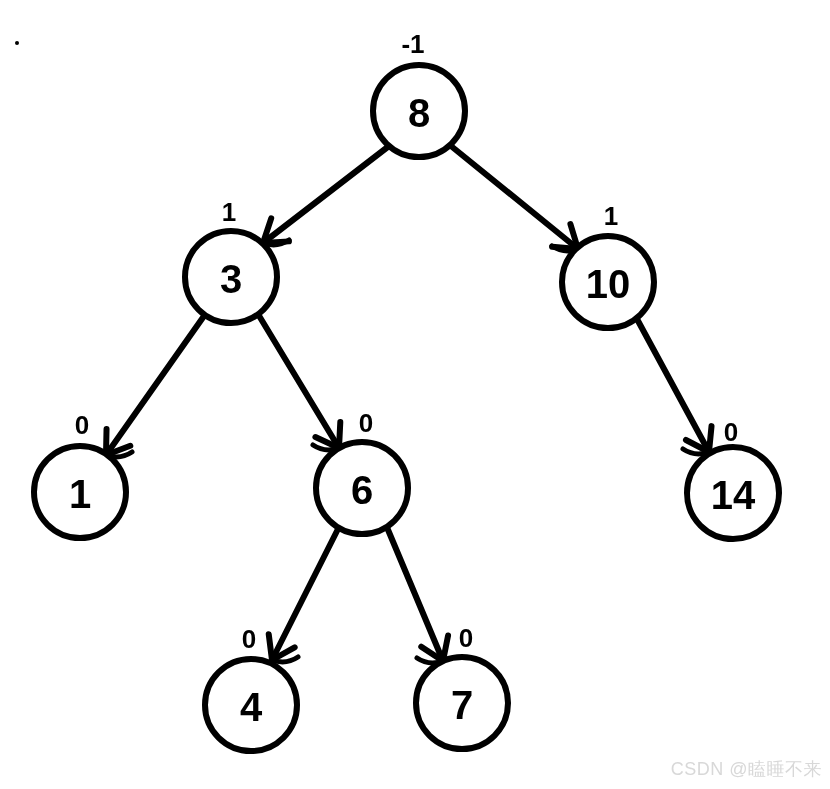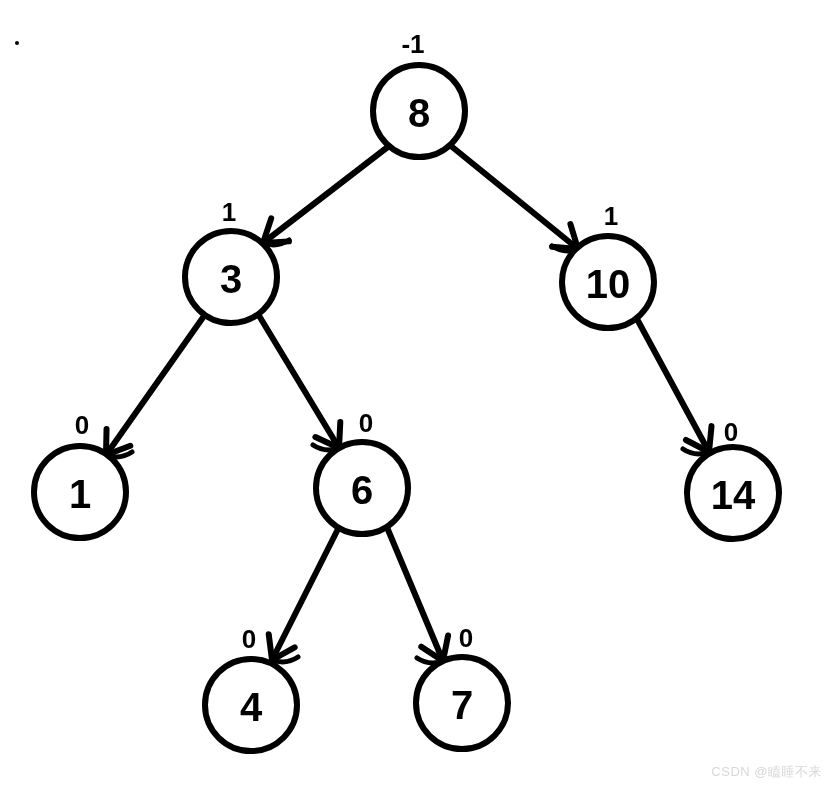--- a/index.html
+++ b/index.html
@@ -67,21 +67,21 @@
     fill: none;
   }
   .speck {
     fill: #000000;
   }
   #watermark {
     position: absolute;
     right: 8px;
     bottom: 8px;
     font-family: "Liberation Sans", sans-serif;
-    font-size: 13px;
+    font-size: 18px;
     color: #d8d8d8;
     letter-spacing: 0.5px;
     white-space: nowrap;
     user-select: none;
   }
 </style>
 </head>
 <body>
 
 <div id="canvas">

